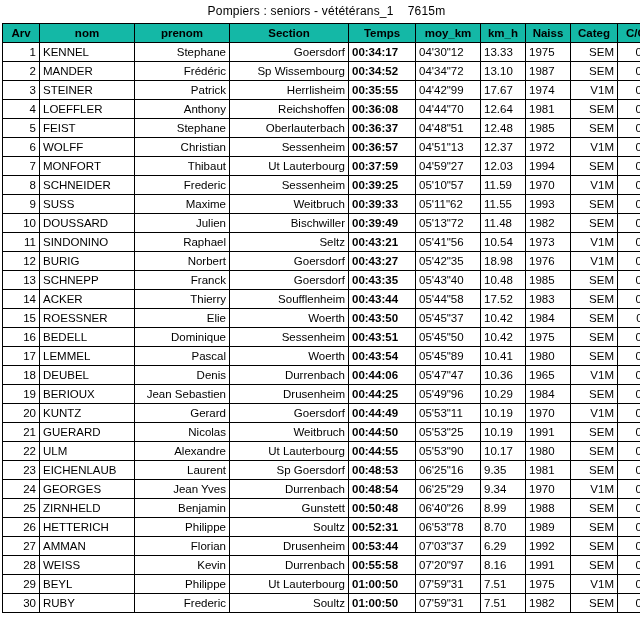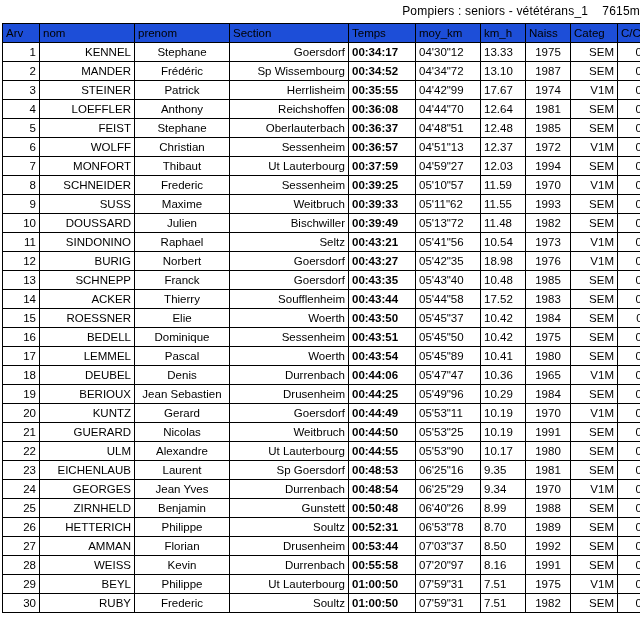--- a/index.html
+++ b/index.html
@@ -8,21 +8,21 @@
     background: #ffffff;
   }
   body {
     width: 640px;
     height: 641px;
     font-family: "Liberation Sans", sans-serif;
     color: #000000;
     overflow: hidden;
   }
   #page-title {
-    text-align: right;
+    text-align: center;
     font-size: 12px;
     padding: 4px 0 5px 13px;
     letter-spacing: 0.2px;
     white-space: pre;
   }
   table.results {
     border-collapse: collapse;
     width: 636px;
     margin: 0 2px;
     table-layout: fixed;
@@ -31,33 +31,33 @@
   table.results td {
     border: 1px solid #000000;
     font-size: 11.5px;
     line-height: 12px;
     height: 18px;
     padding: 0 3px;
     overflow: hidden;
     white-space: nowrap;
   }
   table.results th {
-    font-weight: normal;
-    text-align: left;
-    background: #1d4ed8;
+    font-weight: bold;
+    text-align: center;
+    background: #14b8a6;
   }
   
   .c-arv   { width: 30px;  text-align: right; }
-  .c-nom   { width: 88px;  text-align: right; }
-  .c-pre   { width: 88px;  text-align: center; }
+  .c-nom   { width: 88px;  text-align: left; }
+  .c-pre   { width: 88px;  text-align: right; }
   .c-sec   { width: 112px; text-align: right; }
   .c-tps   { width: 60px;  text-align: left; font-weight: bold; }
   .c-moy   { width: 58px;  text-align: left; }
   .c-kmh   { width: 38px;  text-align: left; }
-  .c-nais  { width: 38px;  text-align: center; }
+  .c-nais  { width: 38px;  text-align: left; }
   .c-cat   { width: 40px;  text-align: right; }
   .c-ccat  { width: 40px;  text-align: right; }
   th.c-arv, th.c-kmh, th.c-ccat, th.c-doss { text-align: left; }
   th.c-kmh { text-align: left; }
 </style>
 </head>
 <body>
 
 <div id="page-title">Pompiers : seniors - vététérans_1    7615m</div>
 
@@ -390,21 +390,21 @@
         <td class="c-cat">SEM</td>
         <td class="c-ccat">0019</td>
       </tr>
       <tr>
         <td class="c-arv">27</td>
         <td class="c-nom">AMMAN</td>
         <td class="c-pre">Florian</td>
         <td class="c-sec">Drusenheim</td>
         <td class="c-tps">00:53:44</td>
         <td class="c-moy">07'03"37</td>
-        <td class="c-kmh">8.50</td>
+        <td class="c-kmh">6.29</td>
         <td class="c-nais">1992</td>
         <td class="c-cat">SEM</td>
         <td class="c-ccat">0020</td>
       </tr>
       <tr>
         <td class="c-arv">28</td>
         <td class="c-nom">WEISS</td>
         <td class="c-pre">Kevin</td>
         <td class="c-sec">Durrenbach</td>
         <td class="c-tps">00:55:58</td>

